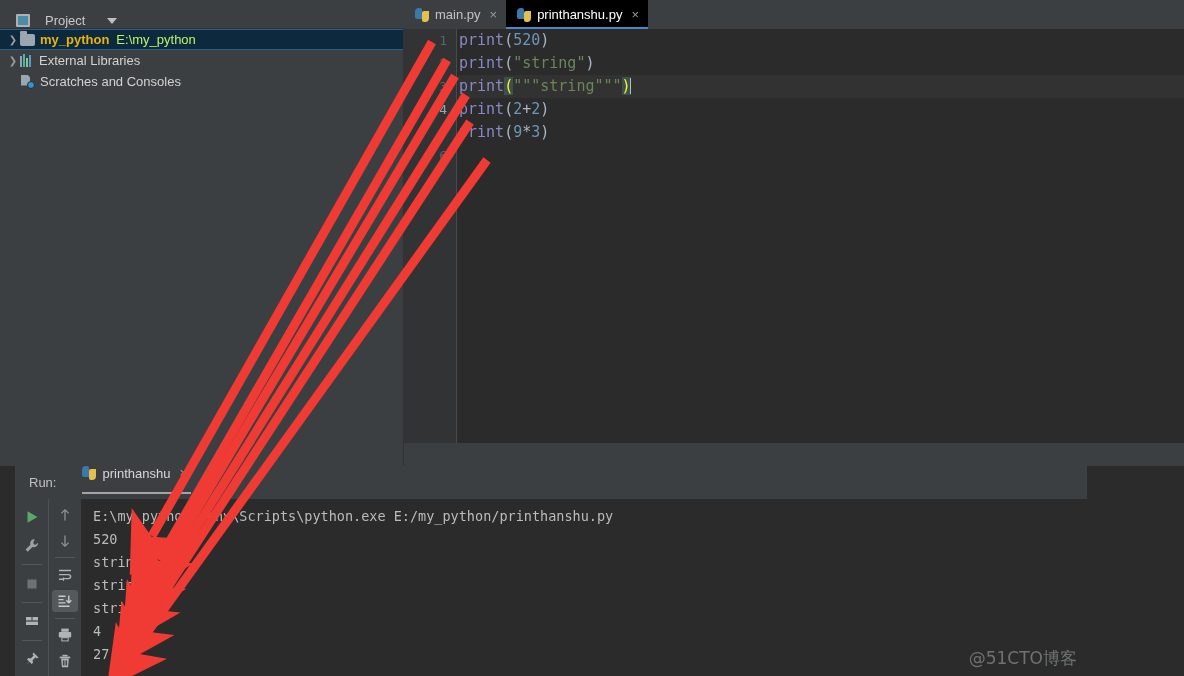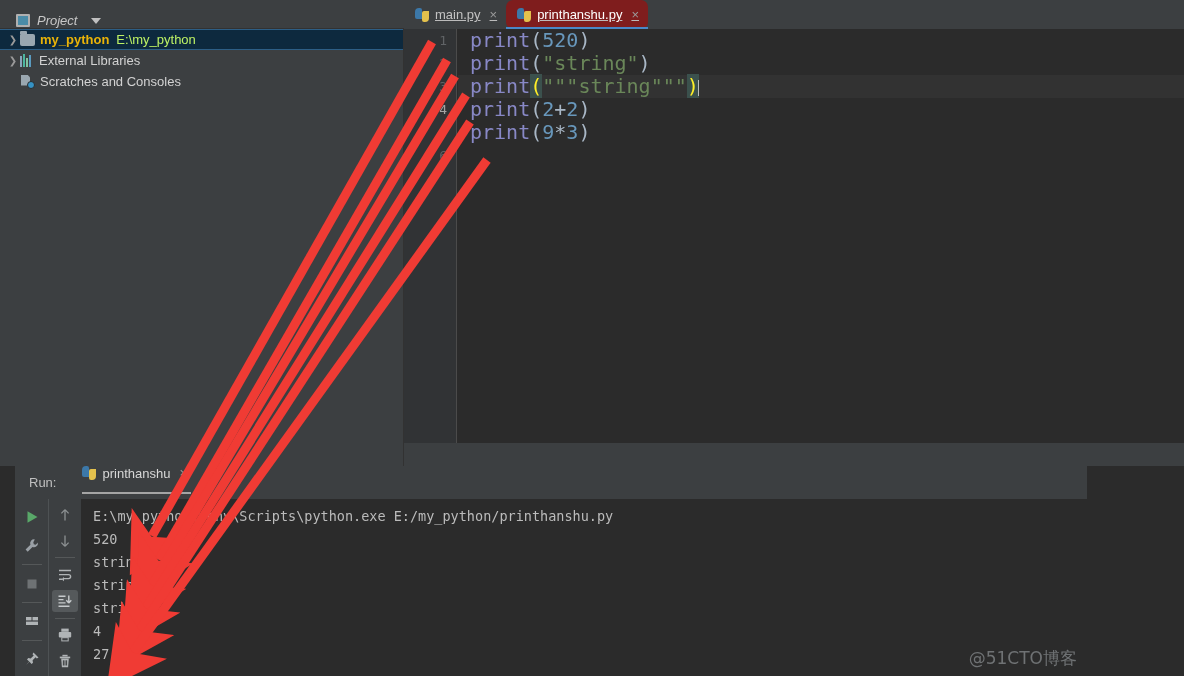--- a/index.html
+++ b/index.html
@@ -31,22 +31,21 @@
     background: #3c3f41;
     border-bottom: 1px solid #323232;
     box-sizing: border-box;
   }
   .proj-title {
     position: absolute;
     left: 16px; top: 0;
     height: 41px;
     display: flex;
     align-items: center;
-    gap: 7px;
-    font-style: italic;
+    gap: 15px;
   }
   .proj-sq {
     width: 14px; height: 13px;
     border: 2px solid #b0b0b0;
     box-sizing: border-box;
     background: #4b8ca8;
     border-radius: 1px;
   }
   .proj-label {
     color: #c8c8c8;
@@ -164,37 +163,35 @@
 
   
   .tabbar {
     position: absolute;
     left: 404px; top: 0;
     width: 780px; height: 29px;
     background: #3c3f41;
     display: flex;
     align-items: stretch;
     box-sizing: border-box;
-    text-decoration: underline;
   }
   .tab {
     display: flex;
     align-items: center;
     padding: 0 9px 0 11px;
     gap: 6px;
     font-size: 13px;
     color: #c2c2c2;
     position: relative;
     box-sizing: border-box;
     height: 29px;
   }
   .tab.active {
-    background: #7f1d1d;
+    background: #000000;
     color: #ffffff;
-    border-radius: 7px;
   }
   .tab.active:after {
     content: "";
     position: absolute;
     left: 0; right: 0; bottom: 0;
     height: 2px;
     background: #4a88c7;
   }
   .py-ico {
     width: 14px; height: 14px;
@@ -251,23 +248,23 @@
   }
   .gutter .ln.cur { color: #a4a3a3; }
   .codearea {
     position: absolute;
     left: 54px; top: 0;
     right: 0; height: 414px;
   }
   .cline {
     height: 23px;
     line-height: 23px;
-    padding-left: 12px;
+    padding-left: 1px;
     font-family: "DejaVu Sans Mono", monospace;
-    font-size: 20px;
+    font-size: 15px;
     white-space: pre;
     color: #a9b7c6;
   }
   .cline.cur { background: #323232; }
   .kw   { color: #8888c6; }
   .num  { color: #6897bb; }
   .str  { color: #6a8759; }
   .pun  { color: #a9b7c6; }
   .brkt { background: #3b514d; color: #ffef28; }
   .caret {

